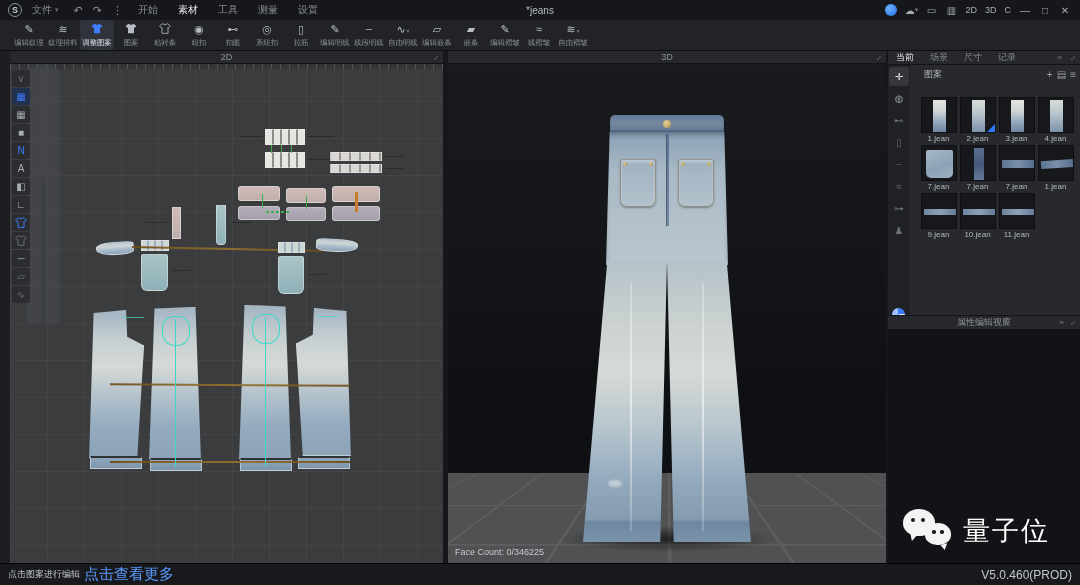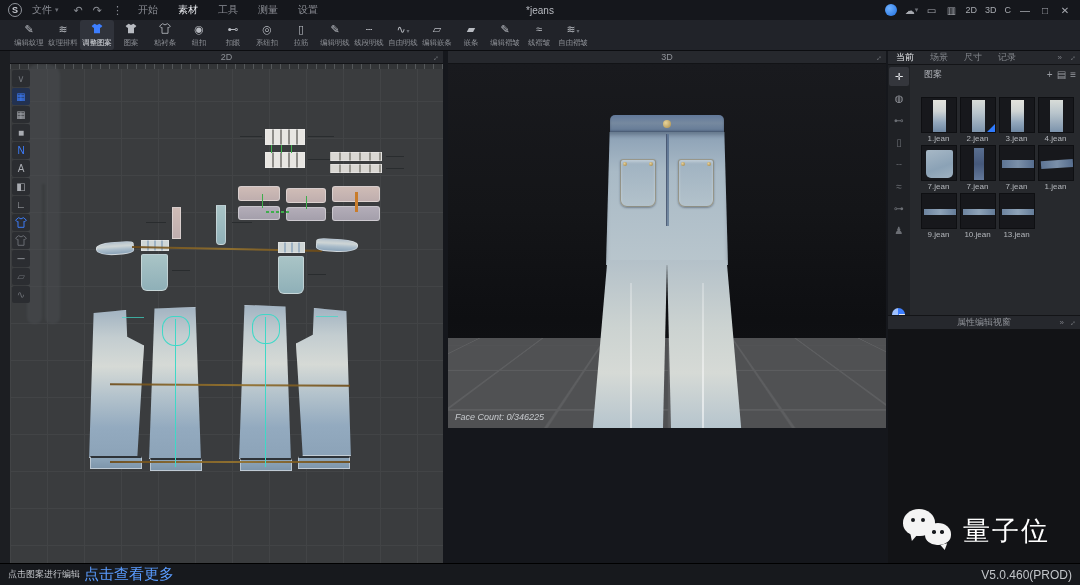--- a/index.html
+++ b/index.html
@@ -75,22 +75,22 @@
   .pp-panel { position:absolute; background-image:linear-gradient(180deg,#a3b4c2 0%,#c3cdd0 18%,#d6dad6 38%,#b4c3cc 58%,#93aabf 80%,#8ca3b8 100%); }
   .pp-hem { position:absolute; background-image:linear-gradient(180deg,#8ea6ba,#7e96ab); border:1px solid rgba(240,240,240,.5); border-top:2px solid #2e3338; }
   .conn-line { position:absolute; height:2px; background:linear-gradient(90deg,#6d4a16,#96742e,#6d4a16); opacity:.9; }
   .green-line { position:absolute; background:#3fae4c; }
   .teal-line { position:absolute; background:#3fd8c7; }
   .teal-box { position:absolute; border:1px solid #3fd8c7; border-radius:40% 40% 45% 45%; }
   .dash-note { position:absolute; height:1px; background:#26282b; opacity:.8; }
 
   
   .p3d-hdr { left:448px; top:51px; width:438px; }
-  .p3d { position:absolute; left:448px; top:64px; width:438px; height:364px; overflow:hidden;
-    background:linear-gradient(180deg,#191a1e 0%,#141518 40%,#0e0f12 70%,#131416 100%);font-style:italic; }
+  .p3d { position:absolute; left:448px; top:64px; width:438px; height:499px; overflow:hidden;
+    background:linear-gradient(180deg,#191a1e 0%,#141518 40%,#0e0f12 70%,#131416 100%); }
   .floor-wrap { position:absolute; left:-40px; bottom:0; width:520px; height:90px; perspective:260px; overflow:hidden; }
   .floor { position:absolute; left:-100px; bottom:-130px; width:720px; height:260px; background:#505153;
     background-image:repeating-linear-gradient(90deg,#5d5e60 0 1px,transparent 1px 36px),
                      repeating-linear-gradient(0deg,#5d5e60 0 1px,transparent 1px 30px);
     transform:rotateX(62deg); transform-origin:50% 0%; }
   .jean-shadow { position:absolute; left:110px; top:462px; width:220px; height:26px; border-radius:50%;
     background:radial-gradient(ellipse at center,rgba(0,0,0,.6),rgba(0,0,0,0) 70%); }
   .facecount { position:absolute; left:7px; bottom:6px; color:#c6c9cd; font-size:9px; }
 
   
@@ -519,21 +519,21 @@
         <div class="thumb">
           <div class="th-img">
               <div class="tx-hthin"></div>
             </div>
           <div class="th-lb">10.jean</div>
           </div>
         <div class="thumb">
           <div class="th-img">
               <div class="tx-hthin"></div>
             </div>
-          <div class="th-lb">13.jean</div>
+          <div class="th-lb">11.jean</div>
           </div>
       </div>
     </div>
 
     <div class="prop-hdr">
       <span>属性编辑视窗</span>
       <span class="hdr-ic">»</span>
       <span class="hdr-expand" style="right:4px">↔</span>
     </div>
     <div class="prop-body"></div>

